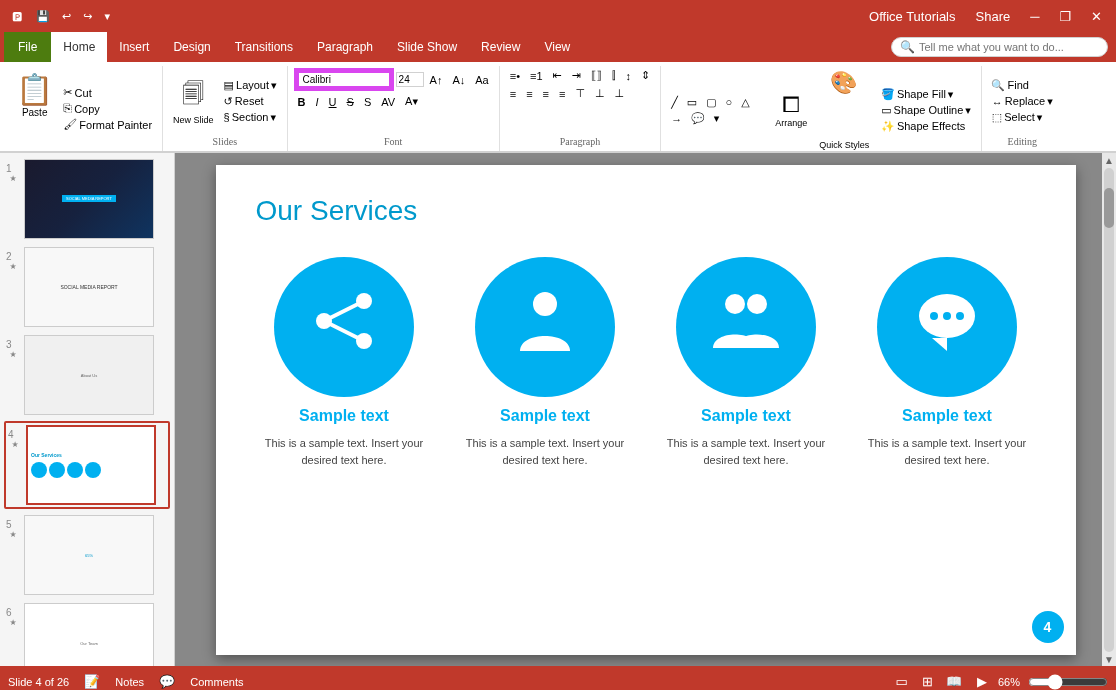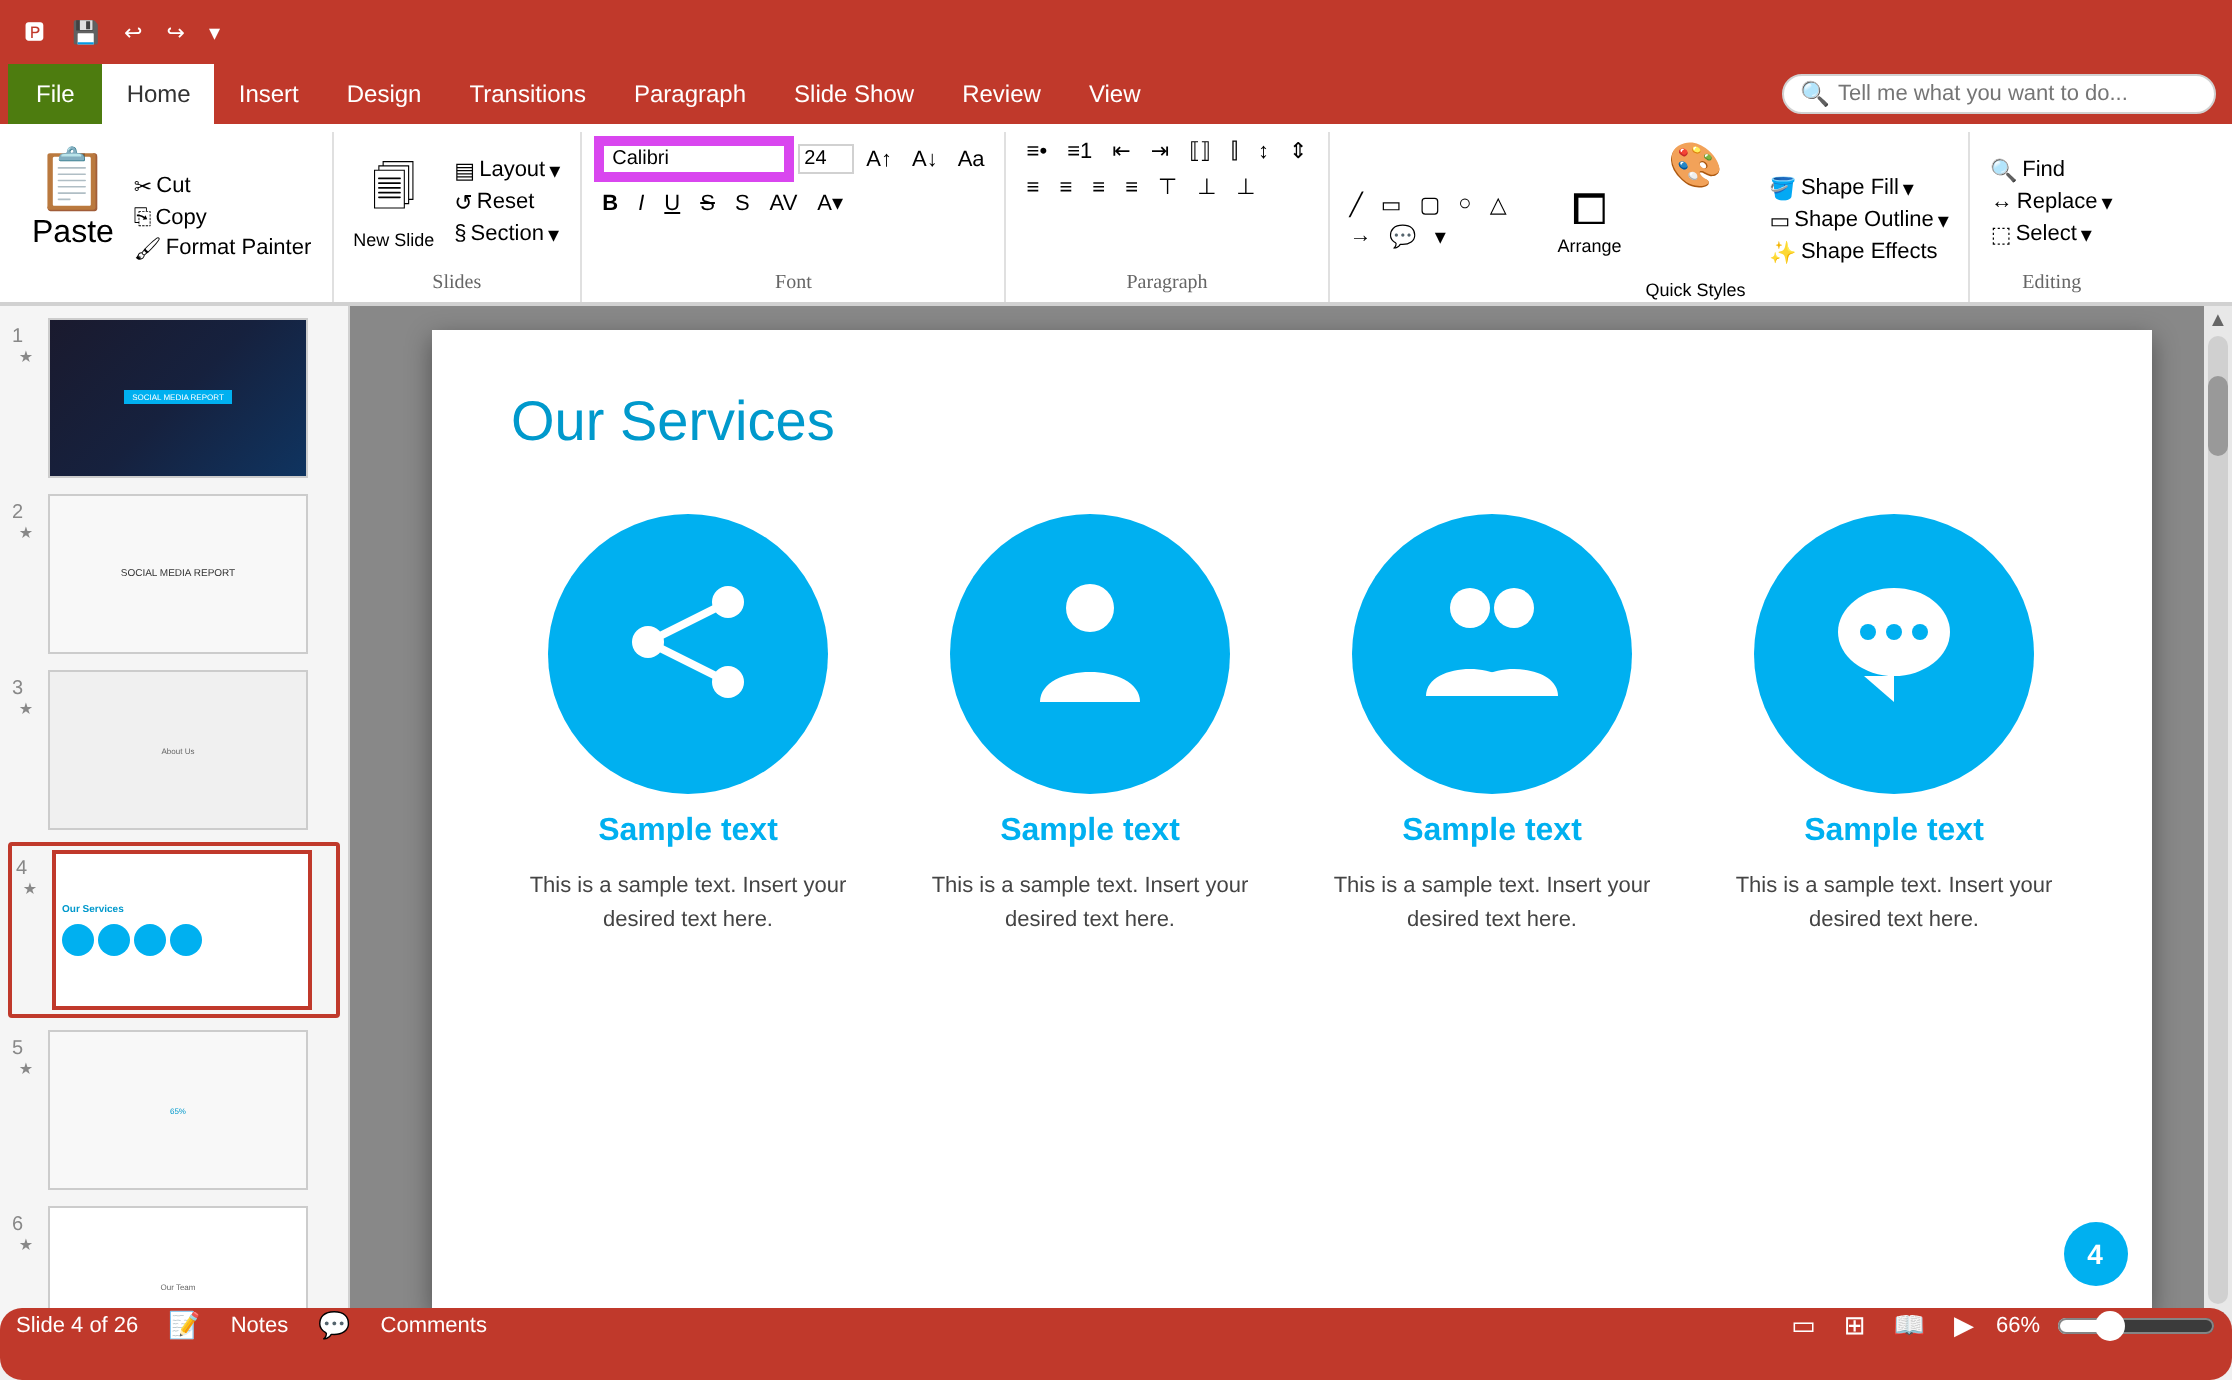--- a/index.html
+++ b/index.html
@@ -96,32 +96,31 @@
     }
     .ribbon-col { display: flex; flex-direction: column; gap: 1px; }
 
     
     .tell-me { display: flex; align-items: center; background: white; border: 1px solid #d1d1d1; border-radius: 12px; padding: 2px 8px; margin: 0 8px; gap: 4px; }
     .tell-me input { border: none; outline: none; font-size: 11px; width: 180px; }
 
     
     .status-bar {
       background: #c0392b;
-      height: 36px;
-      display: flex;
-      align-items: flex-start;
+      height: 24px;
+      display: flex;
+      align-items: flex-end;
       justify-content: space-between;
       padding: 0 8px;
       color: white;
       font-size: 11px;
       position: absolute;
       bottom: 0;
       left: 0;
       right: 0;
-      border-radius: 11px;
     }
     .status-left { display: flex; gap: 12px; align-items: center; }
     .status-right { display: flex; gap: 8px; align-items: center; }
     .view-btn { background: none; border: none; color: white; cursor: pointer; font-size: 13px; padding: 1px 3px; }
 
     
     .main-area {
       display: flex;
       height: calc(690px - 32px - 30px - 90px - 24px);
     }
@@ -305,20 +304,27 @@
 
 <div class="title-bar">
   <div class="title-bar-left">
     <span class="qa-btn">🅿</span>
     <div class="quick-access">
       <button class="qa-btn">💾</button>
       <button class="qa-btn">↩</button>
       <button class="qa-btn">↪</button>
       <button class="qa-btn">▾</button>
     </div>
+  </div>
+  <div class="title-bar-right">
+    <button class="title-btn">Office Tutorials</button>
+    <button class="title-btn">Share</button>
+    <button class="title-btn">─</button>
+    <button class="title-btn">❐</button>
+    <button class="title-btn">✕</button>
   </div>
 </div>
 
 <div class="ribbon">
   <div class="menu-tabs">
     <div class="menu-tab menu-tab-file">File</div>
     <div class="menu-tab active">Home</div>
     <div class="menu-tab">Insert</div>
     <div class="menu-tab">Design</div>
     <div class="menu-tab">Transitions</div>
@@ -332,21 +338,21 @@
       <input type="text" placeholder="Tell me what you want to do..." style="">
     </div>
   </div>
 
   <div class="ribbon-content">
 
     <div class="ribbon-group" style="flex-direction:row; align-items:stretch;">
       <div style="display:flex; flex-direction:column; align-items:center; gap:2px;">
         <button class="paste-big">
           <span class="paste-big-icon">📋</span>
-          <span style="font-size:16px;">Paste</span>
+          <span style="font-size:10px;">Paste</span>
         </button>
       </div>
       <div style="display:flex; flex-direction:column; gap:1px; padding:2px 0; justify-content:center;">
         <button class="ribbon-btn-small">
           <span>✂</span>
           <span>Cut</span>
         </button>
         <button class="ribbon-btn-small">
           <span>⎘</span>
           <span>Copy</span>

